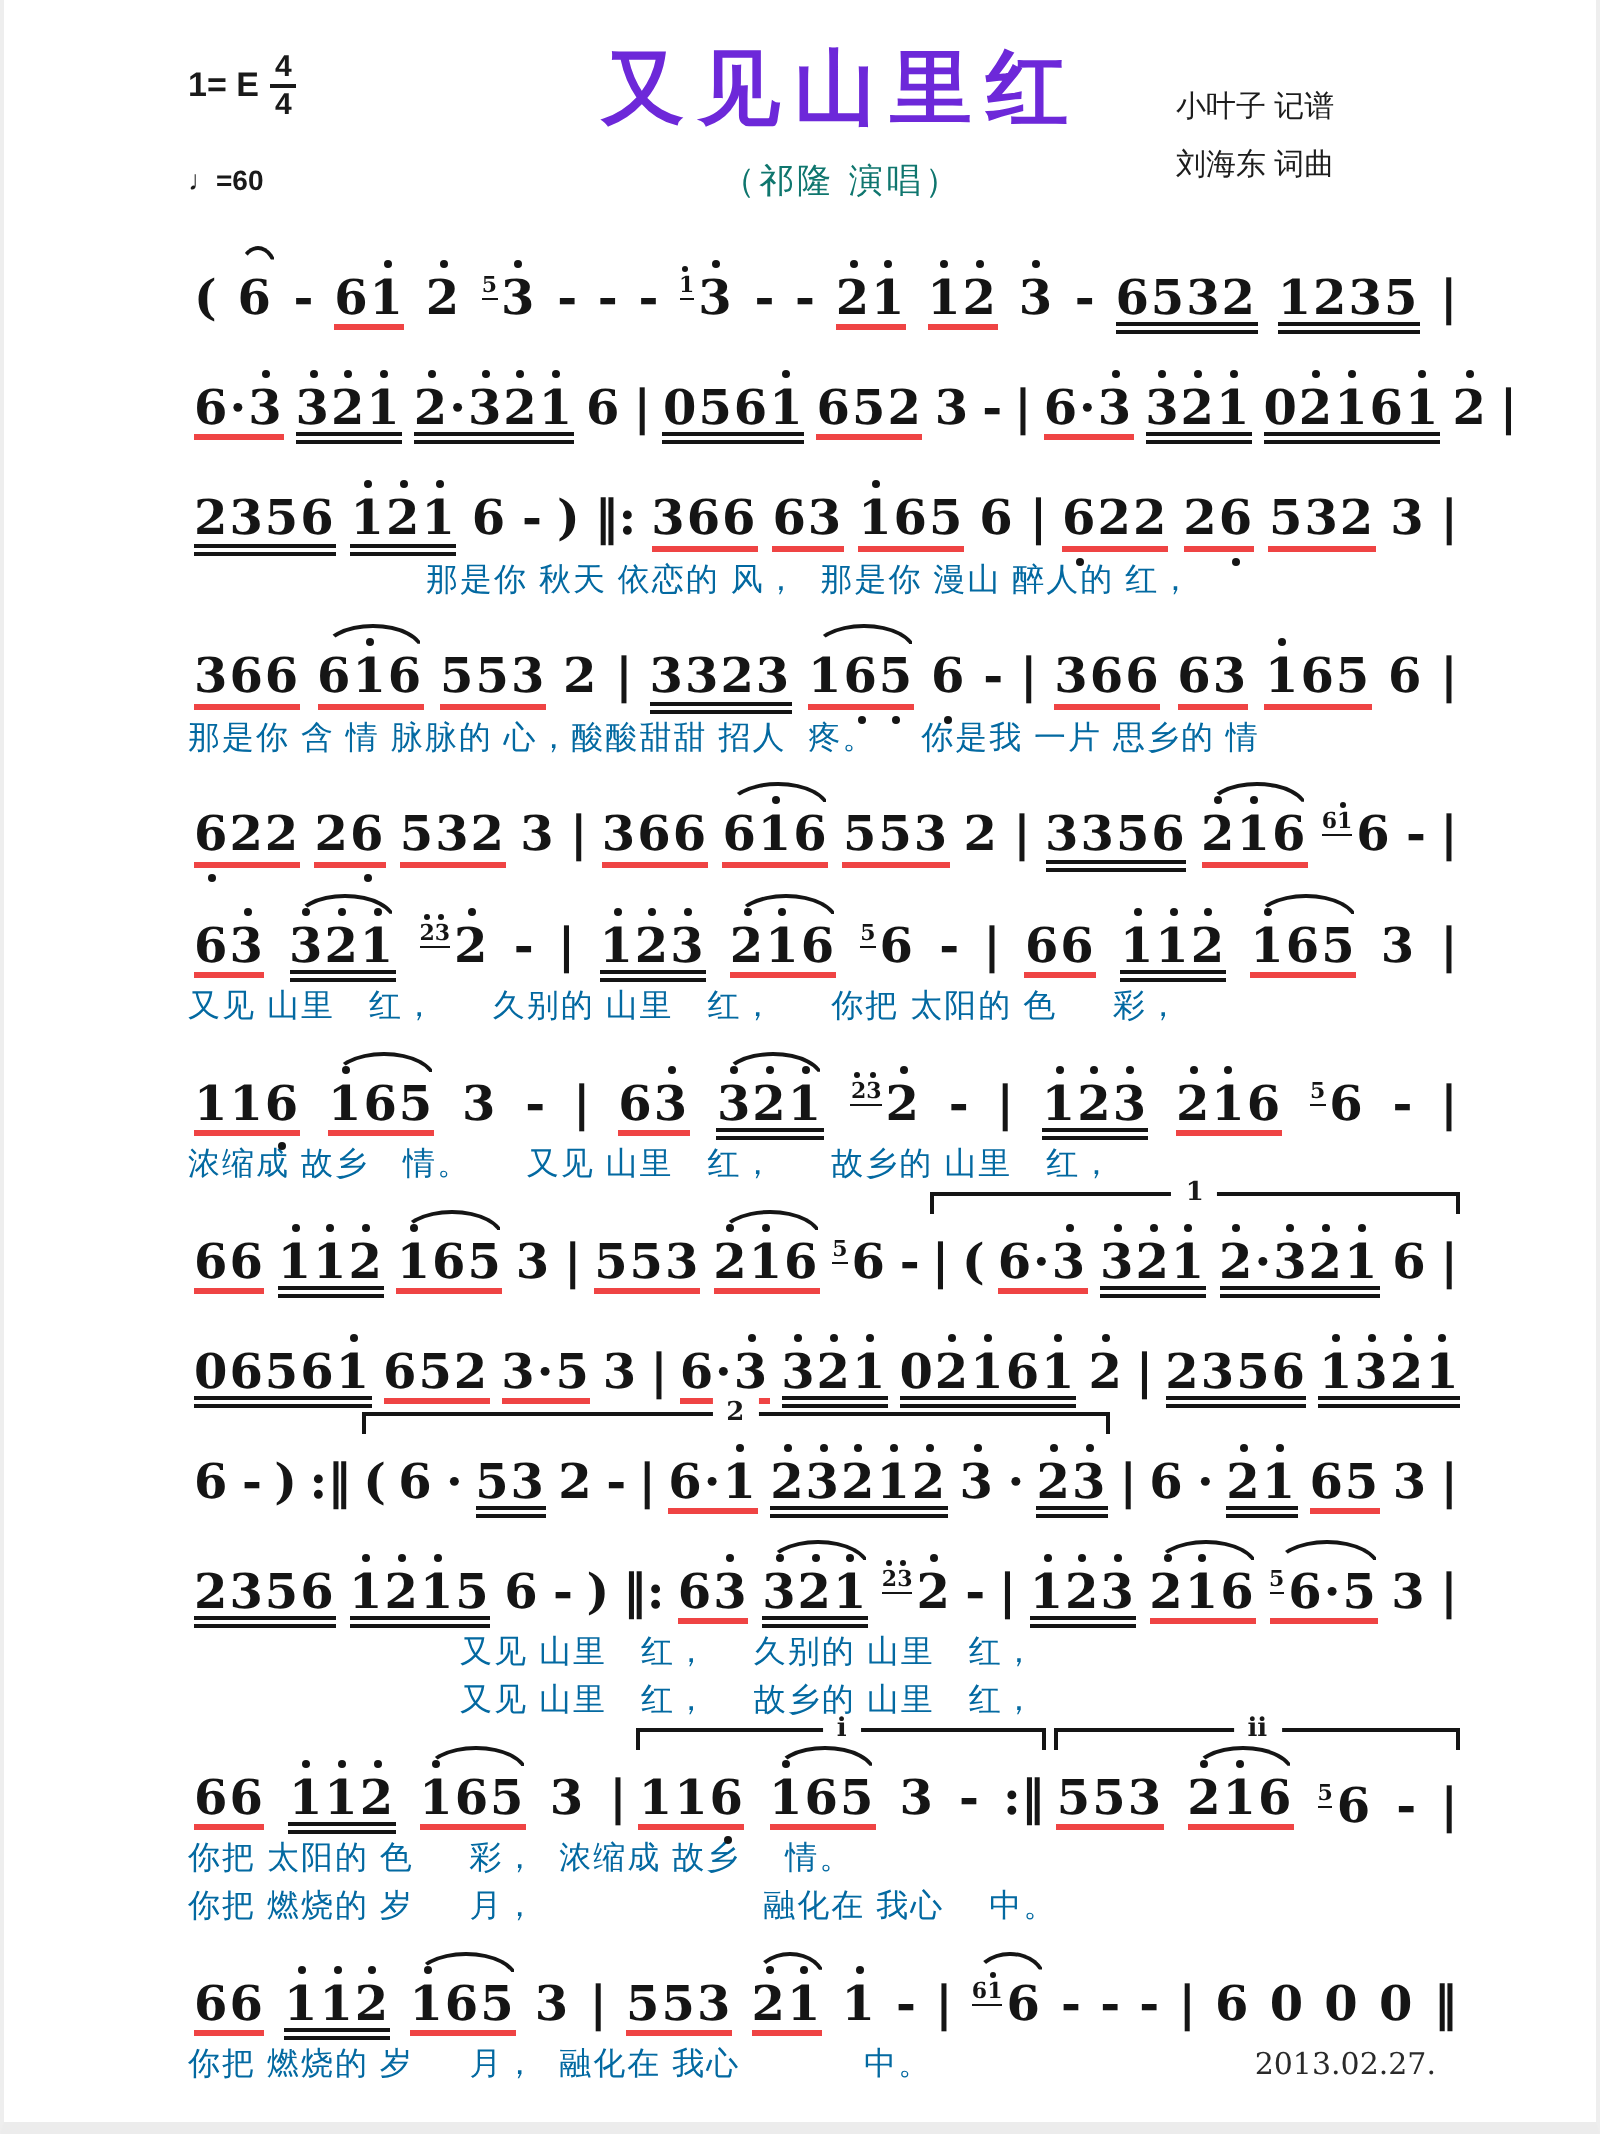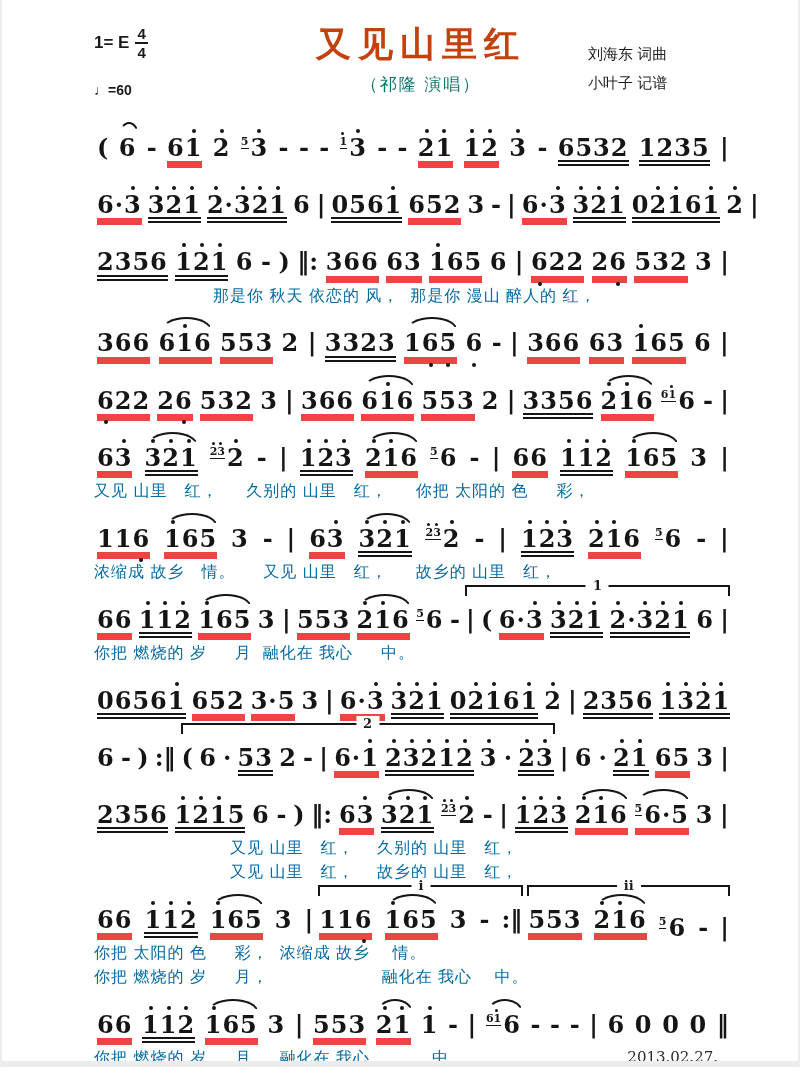--- a/index.html
+++ b/index.html
@@ -12,35 +12,35 @@
   }
   
   .header{display:flex;align-items:flex-start;padding:26px 60px 4px 92px;}
   .hdr-left{width:160px;font-weight:bold;font-size:17px;line-height:1.5;}
   .keyrow{display:flex;align-items:center;gap:4px;}
   .ts{display:inline-flex;flex-direction:column;line-height:1;font-size:15px;text-align:center;margin-left:2px;}
   .ts-top{border-bottom:2px solid #1a1a1a;padding:0 2px 1px 2px;}
   .ts-bot{padding-top:1px;}
   .tempo{font-size:14px;font-weight:bold;margin-top:20px;}
   .hdr-center{flex:1;text-align:center;}
-  .song-title{font-size:35px;font-weight:bold;letter-spacing:7px;color:#c2410c;line-height:1.1;font-family:Liberation Serif, serif;}
+  .song-title{font-size:41px;font-weight:bold;letter-spacing:7px;color:#6d28d9;line-height:1.1;font-family:Liberation Mono, monospace;}
   .song-sub{font-size:17px;color:#0f766e;margin-top:8px;letter-spacing:2px;}
   .hdr-right{width:150px;text-align:left;font-size:15px;line-height:1.9;margin-top:14px;color:#1d1d1d;}
   
   #score{padding:6px 66px 0 92px;}
   .line-block{margin-bottom:1px;}
   .music-line{display:flex;justify-content:space-between;align-items:baseline;margin-top:24px;}
   .segment{display:flex;justify-content:space-between;align-items:baseline;position:relative;flex:1 1 auto;}
   .tok{
     position:relative;display:inline-block;margin:0 3px;
     font-family:"DejaVu Serif","Liberation Serif",serif;
     font-weight:bold;font-size:24px;letter-spacing:1px;line-height:1.05;color:#151515;
     white-space:nowrap;
   }
-  .tok.u1{border-bottom:7px solid #ef4444;padding-bottom:1px;}
+  .tok.u1{border-bottom:3px solid #ef4444;padding-bottom:1px;}
   .tok.u2{border-bottom:6px double #151515;}
   .tok.bar{letter-spacing:0;}
   .ch{position:relative;display:inline-block;}
   .ch.da::before{content:"";position:absolute;top:-6px;left:50%;margin-left:-2px;width:4px;height:4px;border-radius:50%;background:#151515;}
   .ch.db::after{content:"";position:absolute;bottom:-11px;left:50%;margin-left:-2px;width:4px;height:4px;border-radius:50%;background:#151515;}
   .grace{font-size:11px;position:relative;top:-11px;margin-right:2px;border-bottom:1px solid #151515;letter-spacing:0;}
   .grace .ch.da::before{top:-4px;width:3px;height:3px;}
   .slur{position:absolute;top:-13px;left:4%;width:90%;height:10px;
     border:2px solid transparent;border-top-color:#151515;
     border-radius:50% / 100% 100% 0 0;pointer-events:none;}
@@ -63,22 +63,22 @@
         <span class="ts-bot">4</span>
       </span>
     </div>
     <div class="tempo">♩=60</div>
   </div>
   <div class="hdr-center">
     <div class="song-title">又见山里红</div>
     <div class="song-sub">（祁隆 演唱）</div>
   </div>
   <div class="hdr-right">
+    <div>小叶子 记谱</div>
     <div>刘海东 词曲</div>
-    <div>小叶子 记谱</div>
   </div>
 </div>
 
 <div id="score">
     <div class="line-block">
       <div class="music-line">
         <span class="segment" style="flex-grow: 19;">
           <span class="tok bar"><span class="ch">(</span></span>
           <span class="tok"><span class="slur"></span><span class="ch">6</span></span>
           <span class="tok bar"><span class="ch">-</span></span>
@@ -158,20 +158,21 @@
           <span class="tok"><span class="ch db">6</span></span>
           <span class="tok bar"><span class="ch">-</span></span>
           <span class="tok bar"><span class="ch">|</span></span>
           <span class="tok u1"><span class="ch">3</span><span class="ch">6</span><span class="ch">6</span></span>
           <span class="tok u1"><span class="ch">6</span><span class="ch">3</span></span>
           <span class="tok u1"><span class="ch da">1</span><span class="ch">6</span><span class="ch">5</span></span>
           <span class="tok"><span class="ch">6</span></span>
           <span class="tok bar"><span class="ch">|</span></span>
         </span>
       </div>
+      <div class="lyric-row">那是你 含 情 脉脉的 心，酸酸甜甜 招人  疼。　 你是我 一片 思乡的 情</div>
     </div>
     <div class="line-block">
       <div class="music-line">
         <span class="segment" style="flex-grow: 15;">
           <span class="tok u1"><span class="ch db">6</span><span class="ch">2</span><span class="ch">2</span></span>
           <span class="tok u1"><span class="ch">2</span><span class="ch db">6</span></span>
           <span class="tok u1"><span class="ch">5</span><span class="ch">3</span><span class="ch">2</span></span>
           <span class="tok"><span class="ch">3</span></span>
           <span class="tok bar"><span class="ch">|</span></span>
           <span class="tok u1"><span class="ch">3</span><span class="ch">6</span><span class="ch">6</span></span>
@@ -250,21 +251,20 @@
           </span>
           <span class="tok bar"><span class="ch">|</span></span>
           <span class="tok bar"><span class="ch">(</span></span>
           <span class="tok u1"><span class="ch">6</span><span class="ch">·</span><span class="ch da">3</span></span>
           <span class="tok u2"><span class="ch da">3</span><span class="ch da">2</span><span class="ch da">1</span></span>
           <span class="tok u2"><span class="ch da">2</span><span class="ch">·</span><span class="ch da">3</span><span class="ch da">2</span><span class="ch da">1</span></span>
           <span class="tok"><span class="ch">6</span></span>
           <span class="tok bar"><span class="ch">|</span></span>
         </span>
       </div>
-      <div class="lyric-row">你把 燃烧的 岁　  月  融化在 我心　  中。</div>
     </div>
     <div class="line-block">
       <div class="music-line">
         <span class="segment" style="flex-grow: 12; text-align: center;">
           <span class="tok u2"><span class="ch">0</span><span class="ch">6</span><span class="ch">5</span><span class="ch">6</span><span class="ch da">1</span></span>
           <span class="tok u1"><span class="ch">6</span><span class="ch">5</span><span class="ch">2</span></span>
           <span class="tok u1"><span class="ch">3</span><span class="ch">·</span><span class="ch">5</span></span>
           <span class="tok"><span class="ch">3</span></span>
           <span class="tok bar"><span class="ch">|</span></span>
           <span class="tok u1"><span class="ch">6</span><span class="ch">·</span><span class="ch da">3</span></span>

